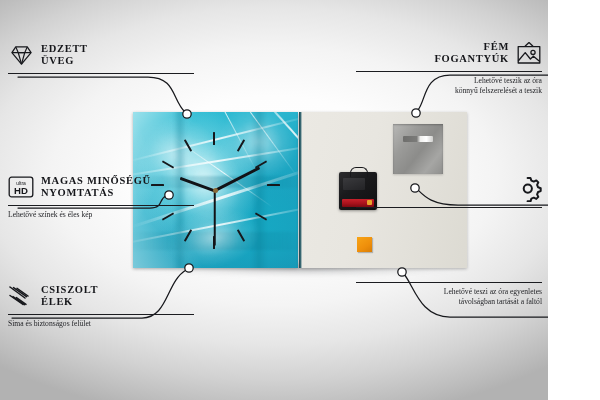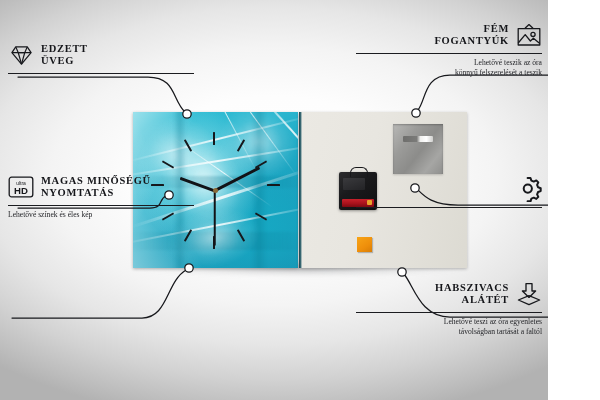--- a/index.html
+++ b/index.html
@@ -75,21 +75,21 @@
     display: flex;
     align-items: center;
     justify-content: center;
   }
   .feat-icon svg { display: block; }
 
   
   #f-glass   { top: 40px;  }
   #f-print   { top: 172px; }
   #f-edges   { top: 281px; }
-  #f-hooks   { top: 20px;  }
+  #f-hooks   { top: 38px;  }
   #f-mech    { top: 174px; }
   #f-foam    { top: 279px; }
 
   
   #connectors {
     position: absolute;
     left: 0; top: 0;
     width: 600px; height: 400px;
     pointer-events: none;
   }
@@ -376,20 +376,40 @@
           <text x="13" y="18" text-anchor="middle" font-family="Liberation Sans, sans-serif" font-size="9.6" font-weight="bold" fill="#17181c">HD</text>
         </svg>
       </span>
       <span class="feat-title">MAGAS MINŐSÉGŰ
 NYOMTATÁS</span>
     </div>
     <div class="feat-rule"></div>
     <div class="feat-desc">Lehetővé színek és éles kép</div>
   </div>
 
+  <div class="feature left" id="f-edges">
+    <div class="feat-head">
+      <span class="feat-icon">
+        <svg width="26" height="22" viewBox="0 0 26 22">
+          <g stroke="#17181c" stroke-width="1.5" stroke-linecap="round">
+            <path d="M2 2 L17 13"></path>
+            <path d="M5.5 2.6 L18.5 11.6"></path>
+            <path d="M9 3.4 L20 11"></path>
+            <path d="M2 10.5 L15 19.5"></path>
+            <path d="M5 11.6 L16.5 19.6"></path>
+            <path d="M8.4 12.6 L18 19.4"></path>
+          </g>
+        </svg>
+      </span>
+      <span class="feat-title">CSISZOLT
+ÉLEK</span>
+    </div>
+    <div class="feat-rule"></div>
+    <div class="feat-desc">Sima és biztonságos felület</div>
+  </div>
 
   <div class="feature right" id="f-hooks">
     <div class="feat-head">
       <span class="feat-icon">
         <svg width="26" height="24" viewBox="0 0 26 24">
           <g fill="none" stroke="#17181c" stroke-width="1.3" stroke-linejoin="round">
             <path d="M9 5.2 L13 1.6 L17 5.2"></path>
             <rect x="2.2" y="5.6" width="21.6" height="16.4"></rect>
             <circle cx="17" cy="11.4" r="2.1"></circle>
             <path d="M2.2 20 L9.2 11.6 L14.4 18 L17.4 15.2 L23.8 20.4"></path>
@@ -412,30 +432,18 @@
             <path d="M13 2.6 l2.9 0 0.9 2.6 2.4 1 2.5-1.2 2 2 -1.2 2.5 1 2.4 2.6 0.9 0 2.9 -2.6 0.9 -1 2.4 1.2 2.5 -2 2 -2.5-1.2 -2.4 1 -0.9 2.6 -2.9 0" transform="translate(-1.4,-0.6)"></path>
             <circle cx="11.8" cy="12.6" r="4.1"></circle>
           </g>
         </svg>
       </span>
     </div>
     <div class="feat-rule"></div>
   </div>
 
   <div class="feature right" id="f-foam">
-    <div class="feat-head">
-      <span class="feat-icon">
-        <svg width="26" height="25" viewBox="0 0 26 25">
-          <g fill="none" stroke="#17181c" stroke-width="1.35" stroke-linejoin="round">
-            <path d="M10 1.6 L16 1.6 L16 9 L19.6 9 L13 15.4 L6.4 9 L10 9 Z"></path>
-            <path d="M13 13.6 L23.6 18 L13 22.6 L2.4 18 Z"></path>
-          </g>
-        </svg>
-      </span>
-      <span class="feat-title">HABSZIVACS
-ALÁTÉT</span>
-    </div>
     <div class="feat-rule"></div>
     <div class="feat-desc">Lehetővé teszi az óra egyenletes
 távolságban tartását a faltól</div>
   </div>
 
 </div>
 
 </body></html>

